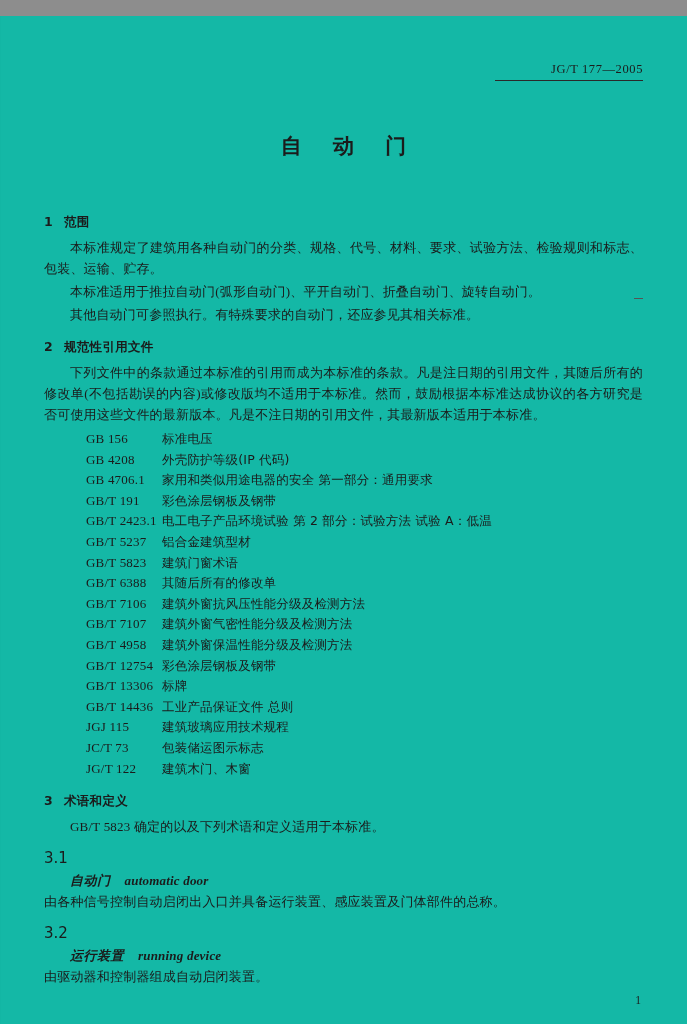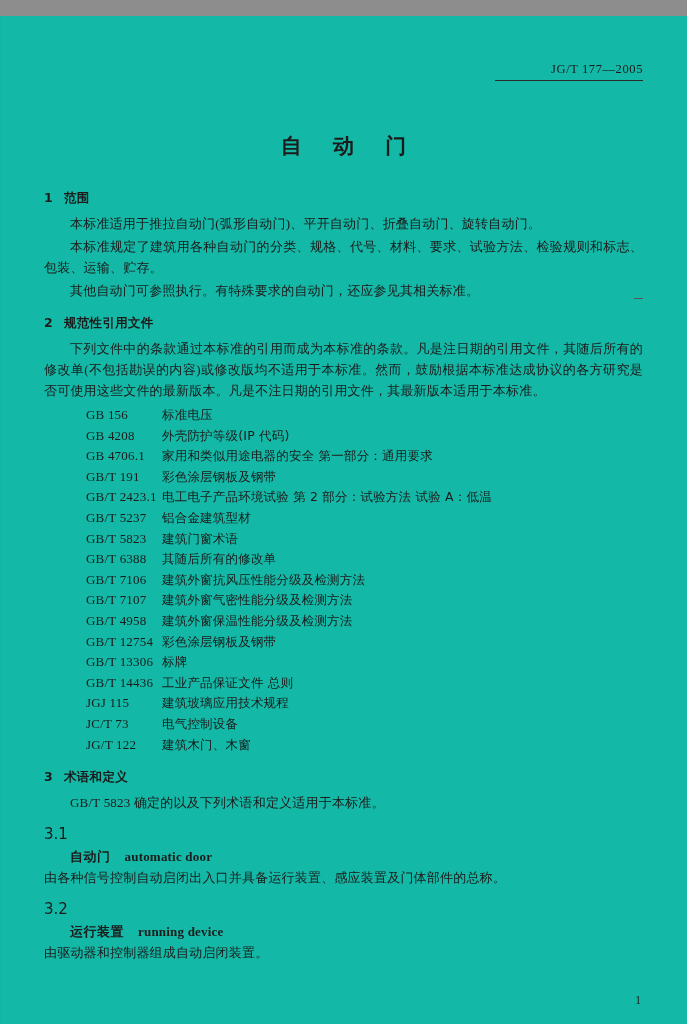--- a/index.html
+++ b/index.html
@@ -55,21 +55,21 @@
     text-align: center;
     font-size: 21px;
     font-weight: bold;
     letter-spacing: 12px;
     text-indent: 12px;
     font-family: "DejaVu Sans", "Liberation Sans", sans-serif;
   }
 
   .body-col {
     position: absolute;
-    top: 160px;
+    top: 184px;
     left: 44px;
     width: 599px;
   }
 
   .sec-h {
     font-size: 12.5px;
     font-weight: bold;
     font-family: "DejaVu Sans", "Liberation Sans", sans-serif;
     margin: 14px 0 6px 0;
     letter-spacing: .3px;
@@ -93,20 +93,21 @@
   }
   p.para.noind {
     text-indent: 0;
   }
   .term {
     font-size: 13px;
     line-height: 21px;
     margin: 0;
     text-indent: 26px;
     letter-spacing: .2px;
+    font-style: italic;
   }
   .term .cn {
     font-weight: bold;
     font-family: "DejaVu Sans", "Liberation Sans", sans-serif;
     letter-spacing: .5px;
   }
   .term .en {
     font-weight: bold;
     font-family: "Liberation Serif", serif;
     margin-left: 14px;
@@ -155,22 +156,22 @@
   <div class="header-std">JG/T 177—2005</div>
   <div class="header-rule"></div>
 
   <div class="doc-title">自 动 门</div>
 
   <div class="body-col">
 
     <div class="sec-h">
       <span class="num">1</span><span>范围</span>
     </div>
+    <p class="para">本标准规定了建筑用各种自动门的分类、规格、代号、材料、要求、试验方法、检验规则和标志、包装、运输、贮存。</p>
     <p class="para">本标准适用于推拉自动门(弧形自动门)、平开自动门、折叠自动门、旋转自动门。</p>
-    <p class="para">本标准规定了建筑用各种自动门的分类、规格、代号、材料、要求、试验方法、检验规则和标志、包装、运输、贮存。</p>
     <p class="para">其他自动门可参照执行。有特殊要求的自动门，还应参见其相关标准。</p>
 
     <div class="sec-h">
       <span class="num">2</span><span>规范性引用文件</span>
     </div>
     <p class="para">下列文件中的条款通过本标准的引用而成为本标准的条款。凡是注日期的引用文件，其随后所有的修改单(不包括勘误的内容)或修改版均不适用于本标准。然而，鼓励根据本标准达成协议的各方研究是否可使用这些文件的最新版本。凡是不注日期的引用文件，其最新版本适用于本标准。</p>
 
     <ul class="ref-list">
       <li><span class="code">GB 156</span><span class="name">标准电压</span></li>
       <li><span class="code">GB 4208</span><span class="name">外壳防护等级(IP 代码)</span></li>
@@ -180,21 +181,21 @@
       <li><span class="code">GB/T 5237</span><span class="name">铝合金建筑型材</span></li>
       <li><span class="code">GB/T 5823</span><span class="name">建筑门窗术语</span></li>
       <li><span class="code">GB/T 6388</span><span class="name">其随后所有的修改单</span></li>
       <li><span class="code">GB/T 7106</span><span class="name">建筑外窗抗风压性能分级及检测方法</span></li>
       <li><span class="code">GB/T 7107</span><span class="name">建筑外窗气密性能分级及检测方法</span></li>
       <li><span class="code">GB/T 4958</span><span class="name">建筑外窗保温性能分级及检测方法</span></li>
       <li><span class="code">GB/T 12754</span><span class="name">彩色涂层钢板及钢带</span></li>
       <li><span class="code">GB/T 13306</span><span class="name">标牌</span></li>
       <li><span class="code">GB/T 14436</span><span class="name">工业产品保证文件  总则</span></li>
       <li><span class="code">JGJ 115</span><span class="name">建筑玻璃应用技术规程</span></li>
-      <li><span class="code">JC/T 73</span><span class="name">电气控制设备</span></li>
+      <li><span class="code">JC/T 73</span><span class="name">包装储运图示标志</span></li>
       <li><span class="code">JG/T 122</span><span class="name">建筑木门、木窗</span></li>
     </ul>
 
     <div class="sec-h">
       <span class="num">3</span><span>术语和定义</span>
     </div>
     <p class="para">GB/T 5823 确定的以及下列术语和定义适用于本标准。</p>
 
     <div class="sub-h">3.1</div>
     <p class="term">

